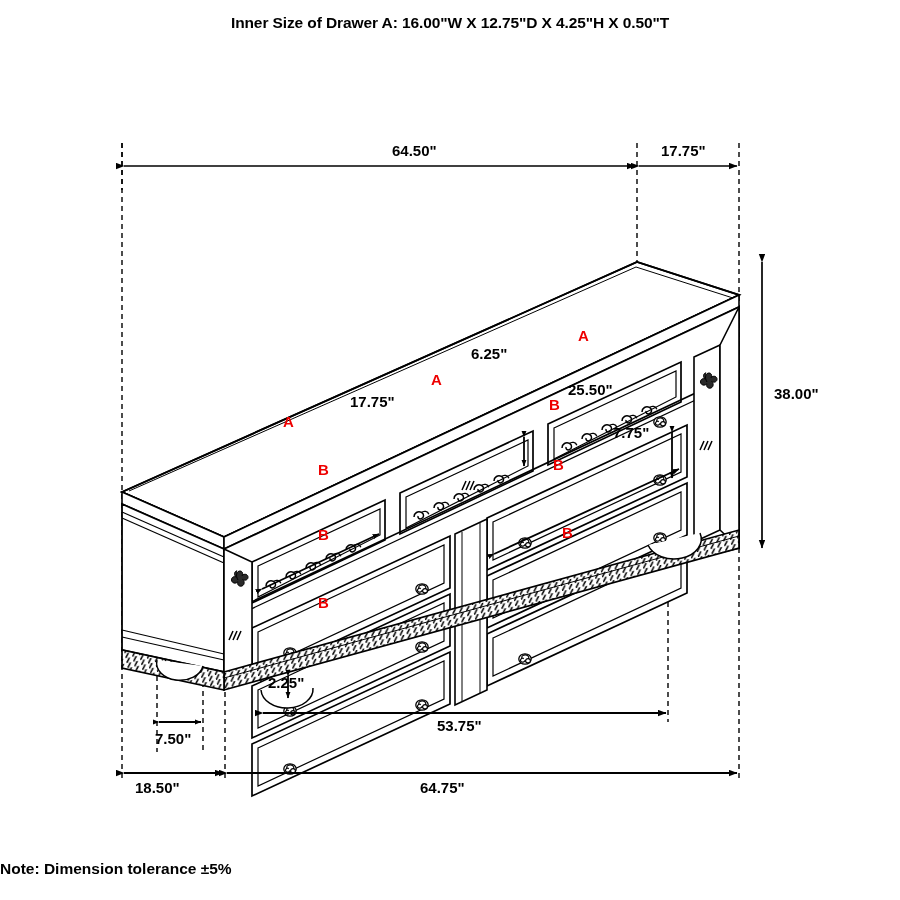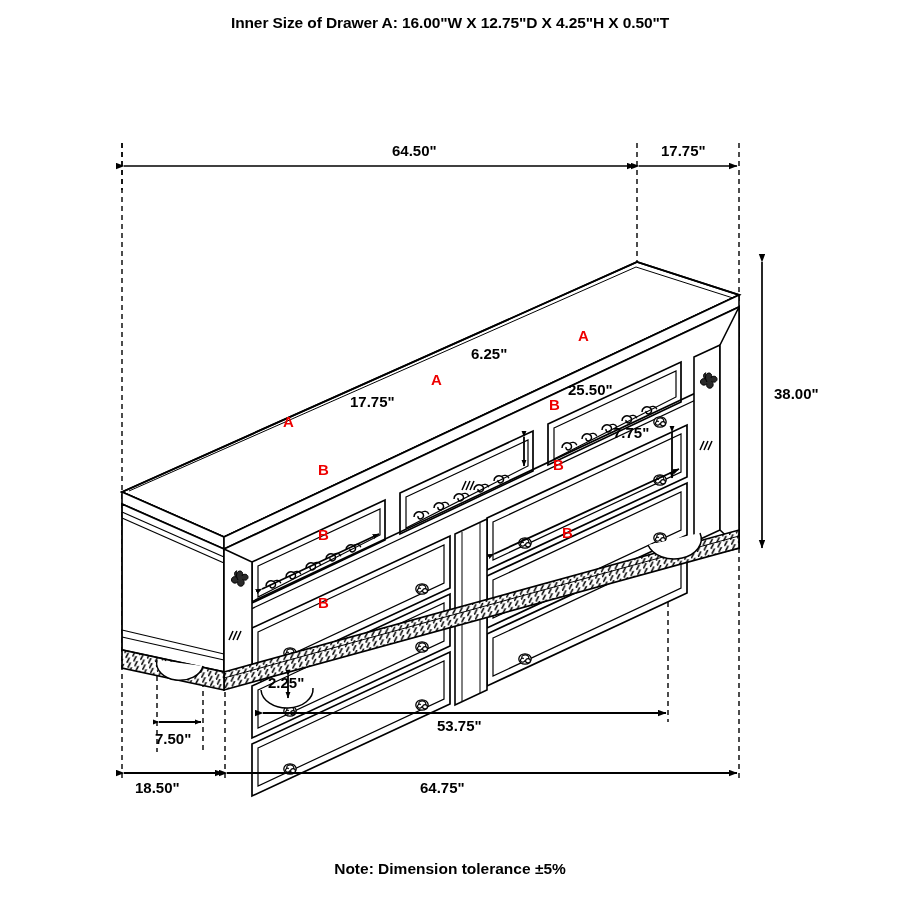--- a/index.html
+++ b/index.html
@@ -34,21 +34,20 @@
     letter-spacing: -0.1px;
     white-space: nowrap;
   }
   #hdr1 { top: 14px; }
   #hdr2 { top: 38px; }
   #note {
     position: absolute;
     left: 0;
     top: 860px;
     width: 900px;
-    text-align: center;
     font-weight: bold;
     font-size: 15.5px;
   }
   .dim {
     position: absolute;
     font-weight: bold;
     font-size: 15px;
     white-space: nowrap;
     color: #000;
   }

